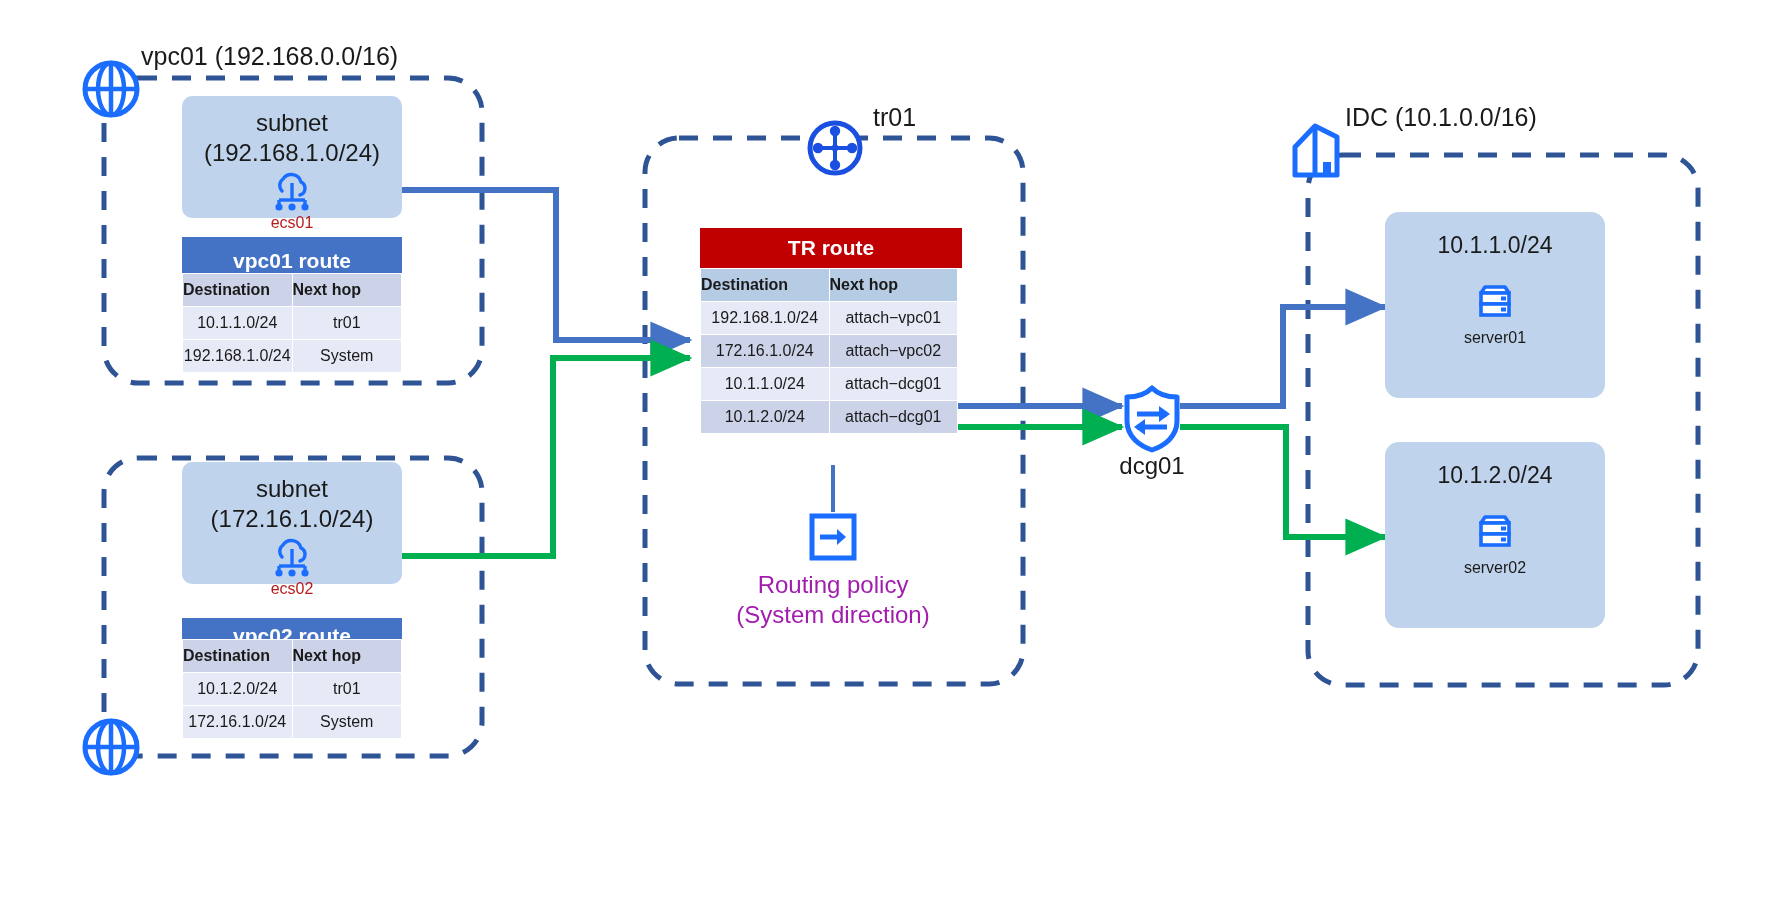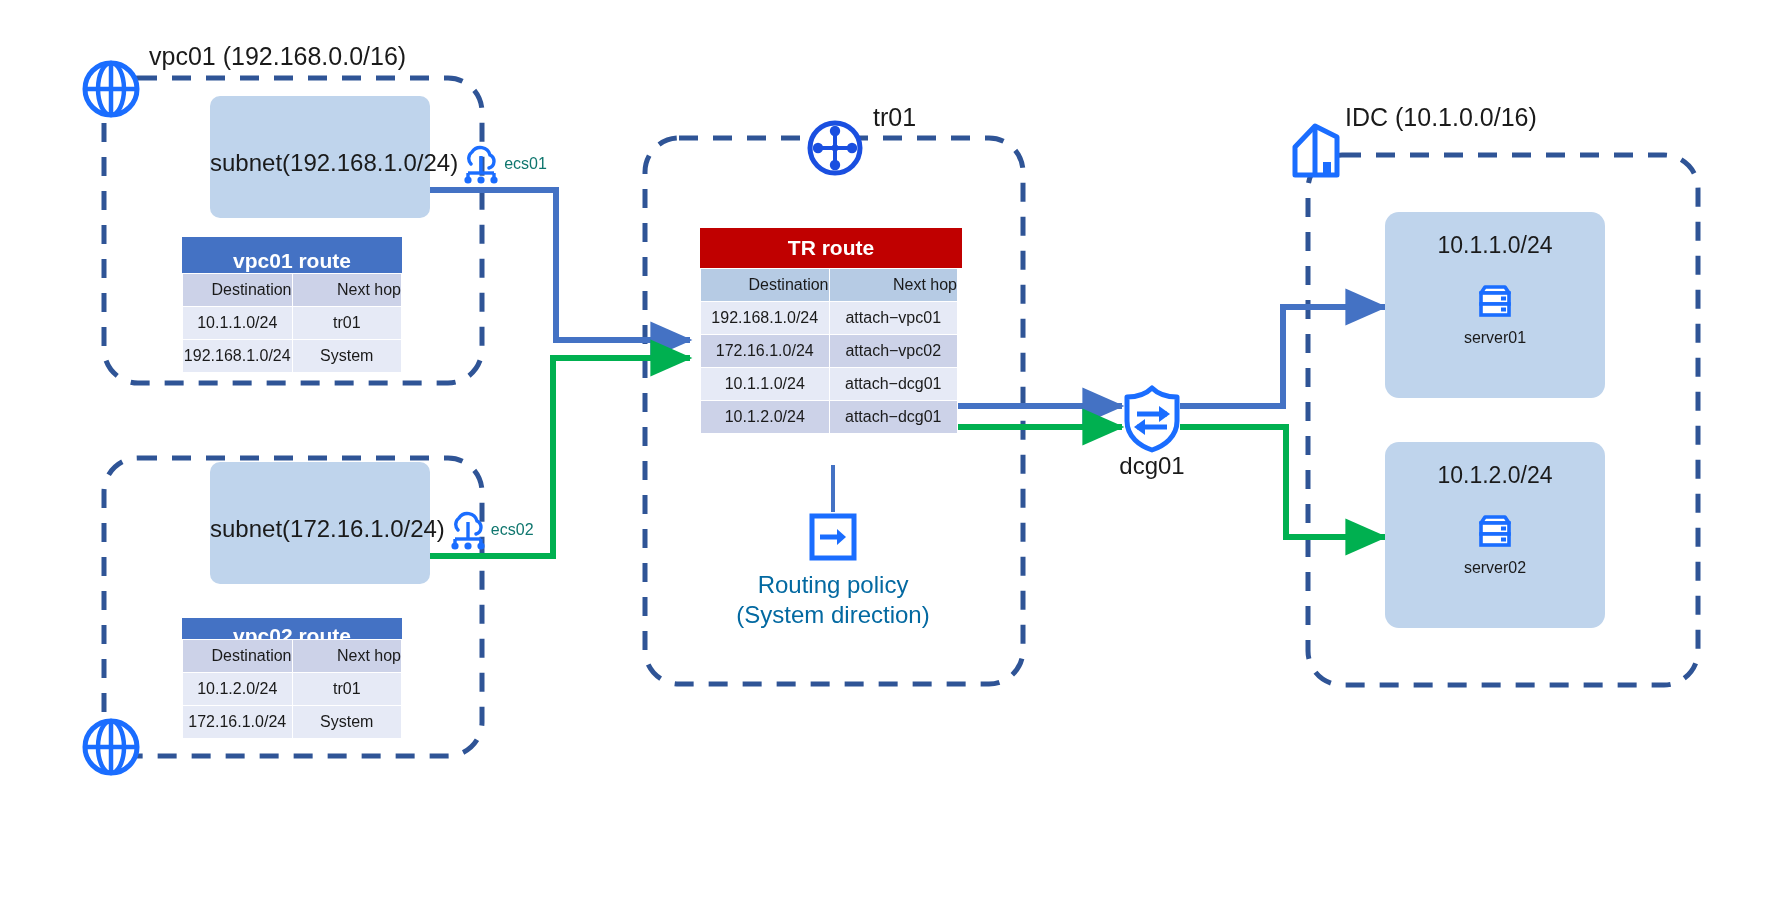--- a/index.html
+++ b/index.html
@@ -14,54 +14,53 @@
 
   
   .zone-label{position:absolute;font-size:25px;color:#1a1a1a;white-space:nowrap;}
 
   
   .abs{position:absolute;box-sizing:border-box;}
 
   
   .subnet-card{
     background:#bfd4ec;border-radius:10px;
-    display:flex;flex-direction:row;align-items:center;
+    display:flex;flex-direction:column;align-items:center;
     padding-top:12px;
-    margin-left:28px;
   }
   .subnet-title{font-size:24px;line-height:30px;text-align:center;color:#1a1a1a;}
-  .node-label{font-size:16px;color:#0f766e;margin-top:2px;text-align:center;}
+  .node-label{font-size:16px;color:#b91c1c;margin-top:2px;text-align:center;}
   .route-head{
     background:#4472c4;color:#ffffff;font-weight:bold;font-size:21px;
     text-align:center;display:flex;align-items:center;justify-content:center;
   }
   .route-head.red{background:#c00000;}
   .rt{width:100%;border-collapse:collapse;table-layout:fixed;}
   .rt th{
-    background:#ccd2e8;font-weight:normal;font-size:16px;color:#1a1a1a;
-    text-align:right;padding:7px 0;border:1px solid #ffffff;
+    background:#ccd2e8;font-weight:bold;font-size:16px;color:#1a1a1a;
+    text-align:left;padding:7px 0;border:1px solid #ffffff;
   }
   .rt td{
     background:#e6eaf6;font-size:16px;color:#1a1a1a;text-align:center;
     padding:7px 0;border:1px solid #ffffff;
   }
   .rt tr.alt td{background:#ccd2e8;}
   .tr-table th{background:#b6cbe4;}
 
   
   .server-card{
     background:#bfd4ec;border-radius:14px;
     display:flex;flex-direction:column;align-items:center;justify-content:flex-start;
     padding-top:20px;
   }
   .server-title{font-size:23px;color:#1a1a1a;}
   .server-name{font-size:16px;color:#1a1a1a;margin-top:4px;}
 
   
-  .caption{position:absolute;text-align:center;font-size:24px;line-height:30px;color:#0369a1;white-space:pre-line;}
+  .caption{position:absolute;text-align:center;font-size:24px;line-height:30px;color:#a21caf;white-space:pre-line;}
   .gw-name{position:absolute;font-size:24px;color:#1a1a1a;text-align:center;}
 
   .icon-wrap{display:block;}
 </style>
 </head>
 <body>
 
 <div class="stage">
 
   <svg class="layer" width="1776" height="900" viewBox="0 0 1776 900">
@@ -93,21 +92,21 @@
 
     <path d="M958,427 L1122,427" fill="none" stroke="#00b050" stroke-width="6" marker-end="url(#arrowGreen)"></path>
 
     <path d="M1180,406 L1283,406 L1283,307 L1385,307" fill="none" stroke="#4472c4" stroke-width="6" marker-end="url(#arrowBlue)"></path>
 
     <path d="M1180,427 L1286,427 L1286,537 L1385,537" fill="none" stroke="#00b050" stroke-width="6" marker-end="url(#arrowGreen)"></path>
 
     <path d="M833,465 L833,512" fill="none" stroke="#4472c4" stroke-width="4"></path>
   </svg>
 
-  <div class="zone-label" style="left:141px;top:42px;margin-left:8px;">vpc01 (192.168.0.0/16)</div>
+  <div class="zone-label" style="left:141px;top:42px;">vpc01 (192.168.0.0/16)</div>
 
 
   <div class="zone-label" style="left:873px;top:103px;">tr01</div>
 
   <div class="zone-label" style="left:1345px;top:103px;">IDC (10.1.0.0/16)</div>
 
   <div class="abs" style="left:80px;top:58px;width:62px;height:62px;">
     <svg class="icon-wrap" width="62" height="62" viewBox="0 0 62 62">
       <circle cx="31" cy="31" r="26" fill="#ffffff" stroke="#1a6dff" stroke-width="5"></circle>
       <line x1="5" y1="31" x2="57" y2="31" stroke="#1a6dff" stroke-width="4.5"></line>

